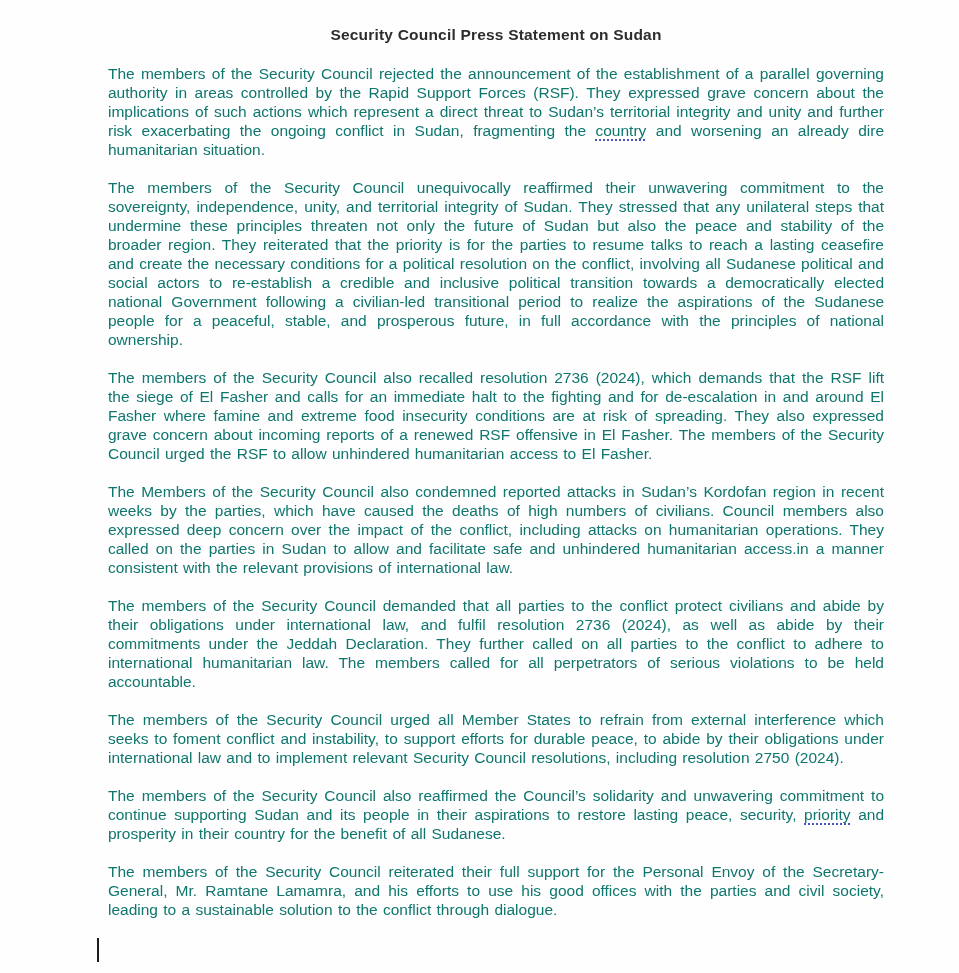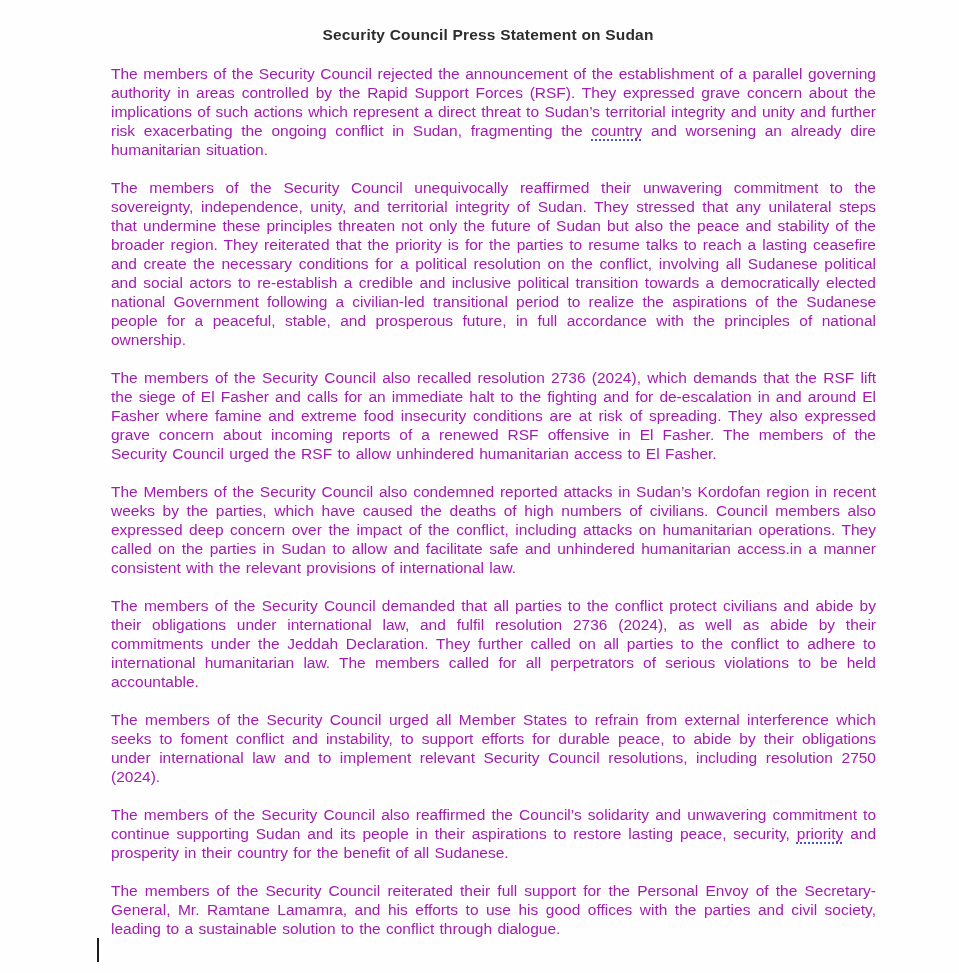--- a/index.html
+++ b/index.html
@@ -10,39 +10,39 @@
   .page {
     position: relative;
     width: 959px;
     height: 973px;
     background: #fefefe;
     overflow: hidden;
     font-family: "Liberation Sans", "DejaVu Sans", sans-serif;
   }
   .content {
     position: absolute;
-    left: 100px;
+    left: 108px;
     top: 25px;
     width: 776px;
   }
   .title {
     margin: 0 0 20px 0;
     font-size: 15.5px;
     line-height: 19px;
     font-weight: bold;
     text-align: center;
     color: #2d2d2d;
     letter-spacing: 0.2px;
   }
   p.para {
-    margin: 0 0 19px 11px;
+    margin: 0 0 19px 0;
     font-size: 15.5px;
     line-height: 19px;
     text-align: justify;
-    color: #a21caf;
+    color: #0f766e;
     word-spacing: 1px;
   }
   .spell {
     text-decoration: underline;
     text-decoration-style: dotted;
     text-decoration-color: #4a54c0;
     text-decoration-thickness: 2px;
     text-underline-offset: 3px;
   }
   .caret {

